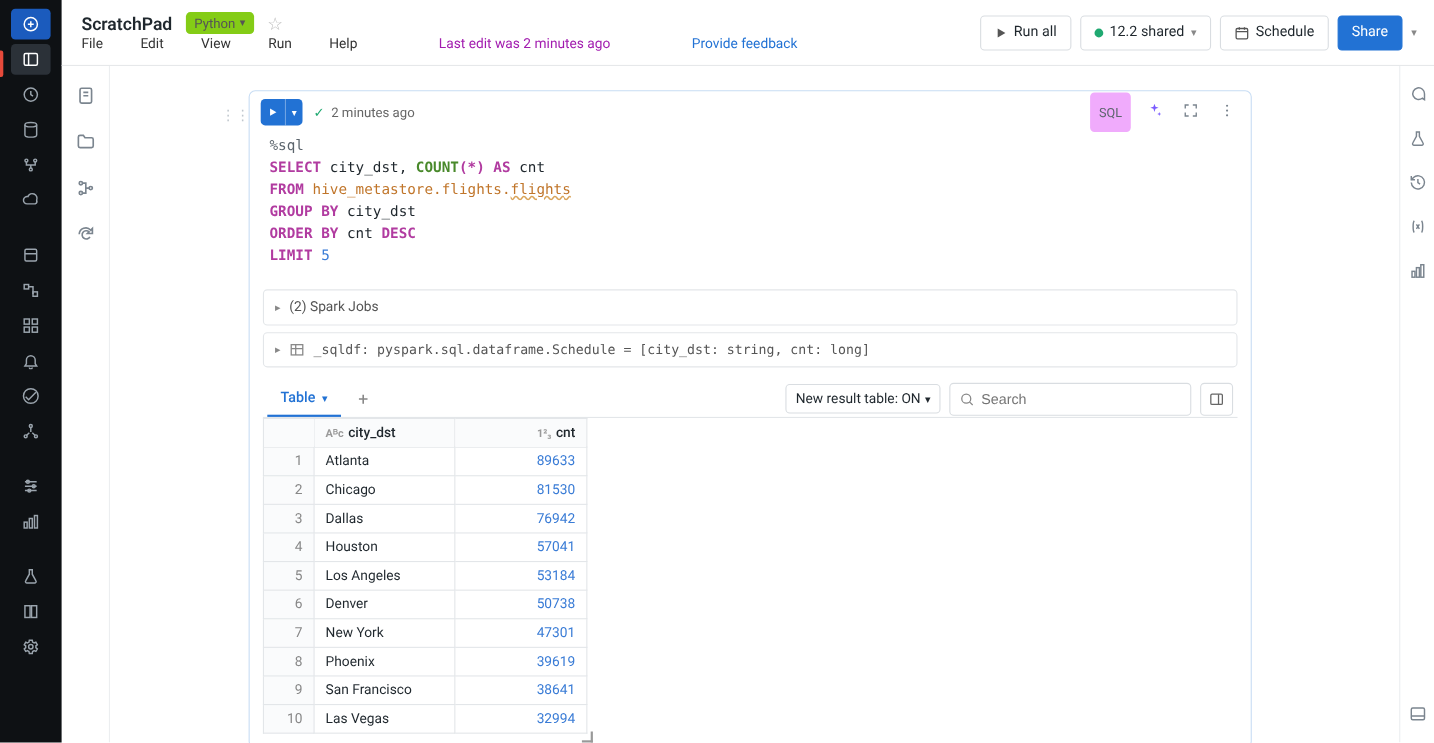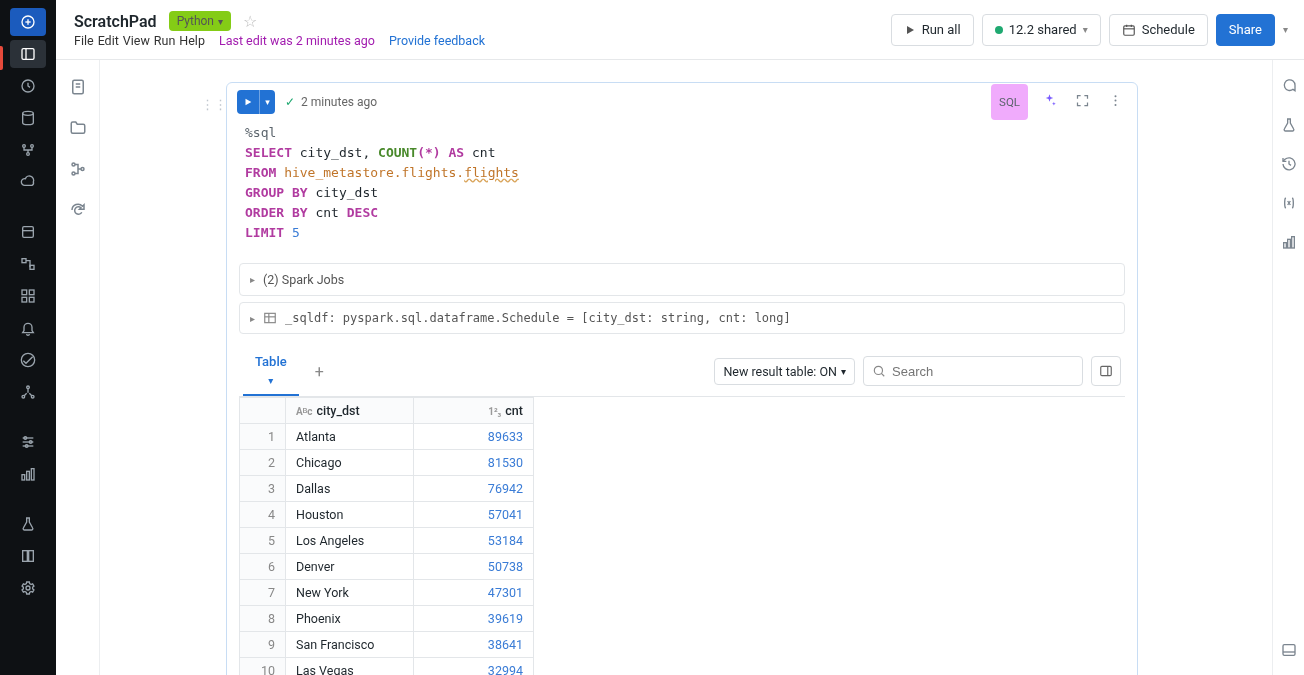--- a/index.html
+++ b/index.html
@@ -16,21 +16,21 @@
 .leftrail .accent { position: absolute; left: 0; top: 46px; width: 3px; height: 24px; background: #e64a3b; border-radius: 0 2px 2px 0; }
 
 .main { flex: 1; display: flex; flex-direction: column; position: relative; }
 
 .topbar { height: 60px; border-bottom: 1px solid #e6e8ea; display: flex; align-items: center; padding: 0 16px 0 18px; gap: 12px; }
 .topbar .titleblock { display: flex; flex-direction: column; gap: 2px; flex: 1; }
 .topbar .title-row { display: flex; align-items: center; gap: 12px; }
 .topbar .title { font-size: 16px; font-weight: 600; }
 .topbar .lang-pill { display: flex; align-items: center; gap: 4px; background: #84cc16; border-radius: 4px; padding: 3px 8px; font-size: 12px; color: #555; cursor: pointer; }
 .topbar .star { color: #bbb; cursor: pointer; font-size: 16px; }
-.topbar .menu-row { display: flex; gap: 4px; font-size: 12.5px; align-items: center; }
+.topbar .menu-row { display: flex; gap: 34px; font-size: 12.5px; align-items: center; }
 .topbar .menu-item { cursor: pointer; color: #333; }
 .topbar .menu-hint { color: #a21caf; cursor: pointer; }
 .topbar .menu-link { color: #2272d4; cursor: pointer; }
 .topbar .actions { display: flex; align-items: center; gap: 8px; }
 .topbar .btn { height: 32px; border: 1px solid #d9dde1; border-radius: 4px; background: #fff; display: flex; align-items: center; gap: 6px; padding: 0 12px; font-size: 13px; cursor: pointer; }
 .topbar .btn.primary { background: #2272d4; color: #fff; border-color: #2272d4; }
 .topbar .dot-green { width: 8px; height: 8px; background: #1fa971; border-radius: 50%; }
 .topbar .caret { font-size: 10px; color: #888; cursor: pointer; }
 
 .workarea { flex: 1; display: flex; overflow: hidden; }
@@ -66,21 +66,21 @@
 .tbl { color: #c0752a; }
 .tbl.wavy { text-decoration: underline wavy #d9a45a; }
 .magic { color: #5b646c; }
 
 .output { padding: 0 12px 12px 12px; }
 .out-row { border: 1px solid #e3e6e9; border-radius: 4px; padding: 8px 10px; display: flex; align-items: center; gap: 8px; font-size: 12.5px; color: #555; margin-bottom: 6px; }
 .out-row .tri { font-size: 10px; color: #888; cursor: pointer; }
 .out-row .mono { font-family: "SF Mono", Menlo, Consolas, monospace; font-size: 12px; }
 
 .tabs-row { display: flex; align-items: center; gap: 8px; padding: 6px 4px 0 4px; border-bottom: 1px solid #e3e6e9; }
-.tabs-row .tab { display: flex; align-items: center; gap: 6px; padding: 8px 12px; font-size: 13px; cursor: pointer; color: #555; flex-direction: column; }
+.tabs-row .tab { display: flex; align-items: center; gap: 6px; padding: 8px 12px; font-size: 13px; cursor: pointer; color: #555; }
 .tabs-row .tab.active { color: #2272d4; border-bottom: 2px solid #2272d4; font-weight: 500; }
 .tabs-row .add-tab { color: #888; cursor: pointer; padding: 6px 8px; font-size: 16px; }
 .tabs-row .spacer { flex: 1; }
 .tabs-row .select-pill { border: 1px solid #d9dde1; border-radius: 4px; padding: 5px 8px; font-size: 12.5px; display: flex; gap: 4px; align-items: center; cursor: pointer; }
 .tabs-row .search-box { border: 1px solid #d9dde1; border-radius: 4px; height: 30px; display: flex; align-items: center; gap: 6px; padding: 0 8px; width: 220px; }
 .tabs-row .search-box input { border: none; outline: none; font-size: 13px; flex: 1; }
 .tabs-row .layout-icon { border: 1px solid #d9dde1; border-radius: 4px; width: 30px; height: 30px; display: flex; align-items: center; justify-content: center; cursor: pointer; color: #666; }
 
 table.data { border-collapse: collapse; font-size: 12.5px; margin-top: 0; }
 table.data th, table.data td { border: 1px solid #e3e6e9; padding: 5px 10px; }

